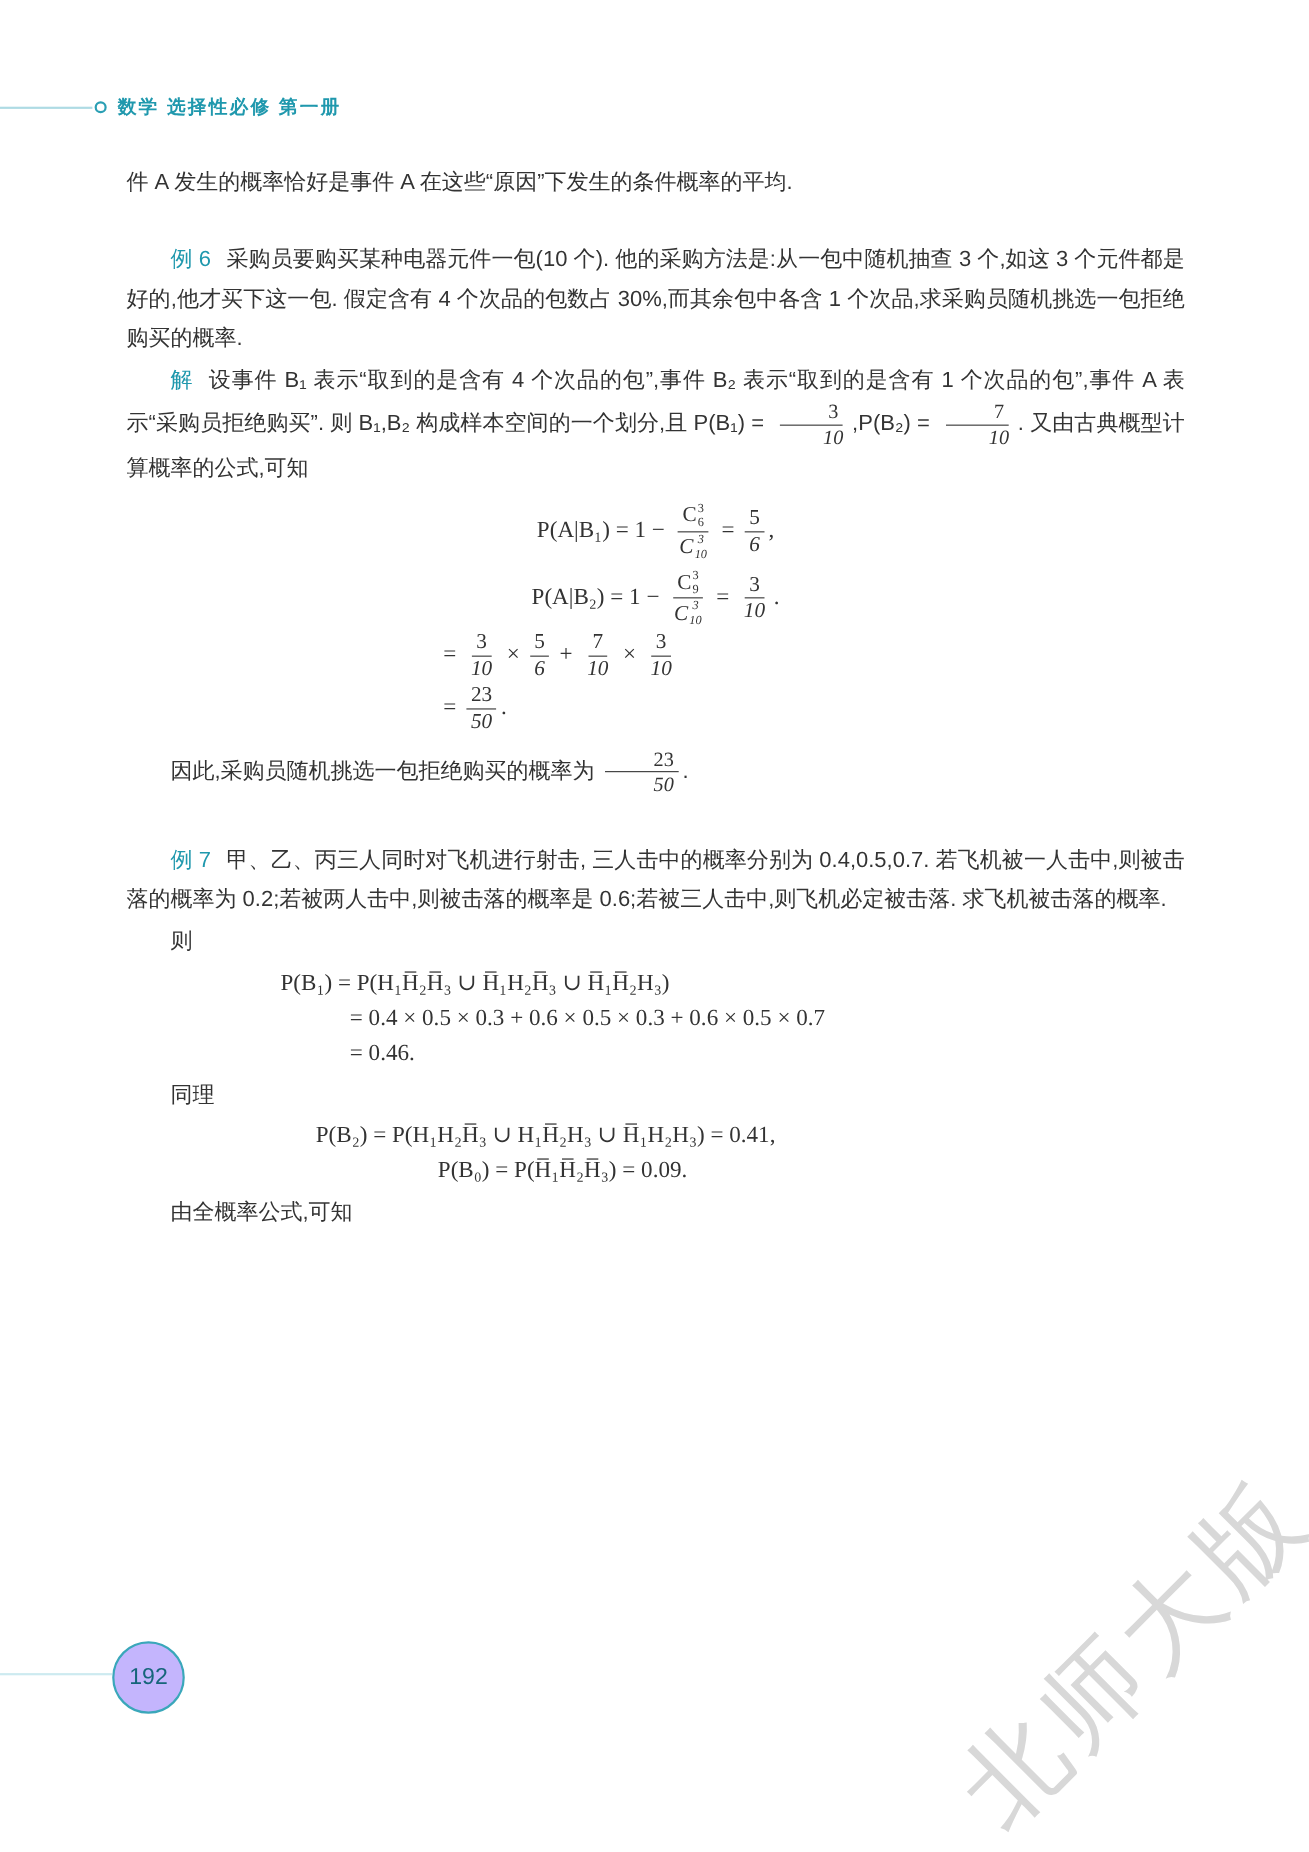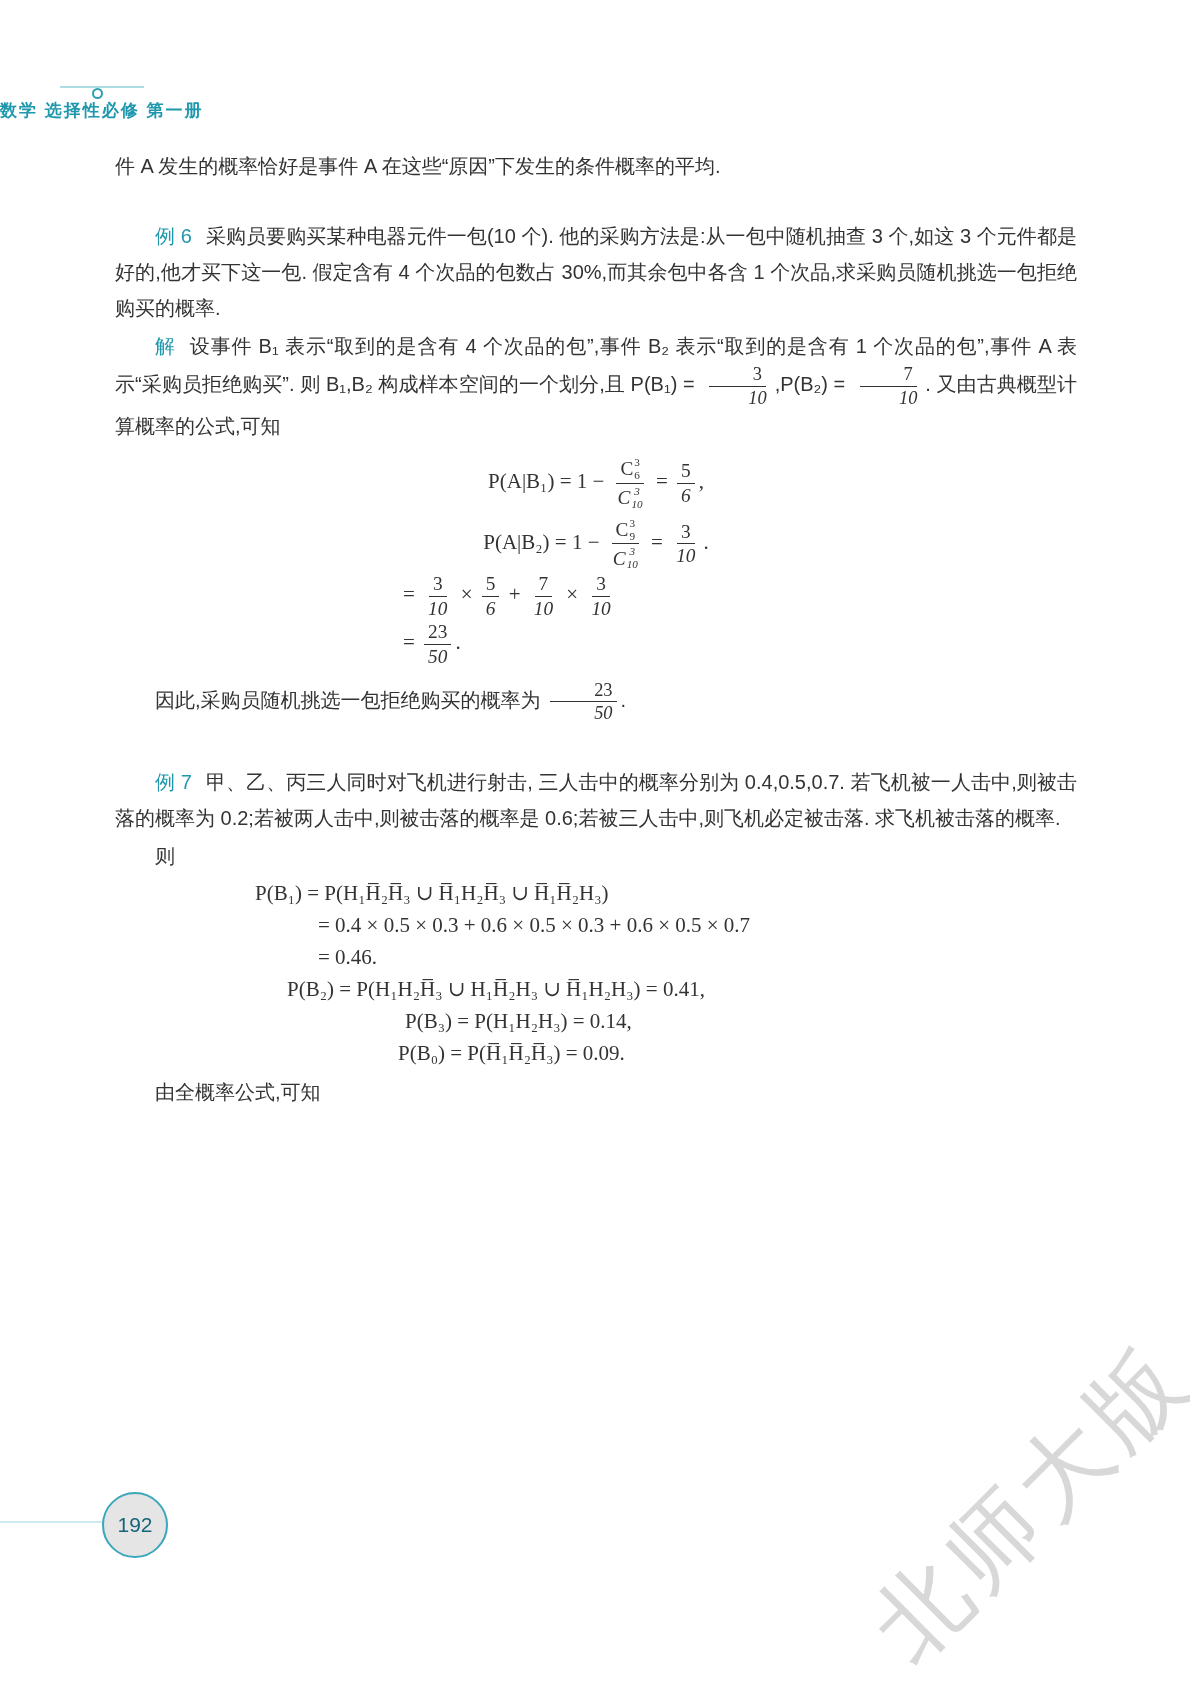--- a/index.html
+++ b/index.html
@@ -3,21 +3,21 @@
 <meta charset="utf-8">
 <style>
   html,body{margin:0;padding:0;}
   body{
     width:1190px;height:1684px;position:relative;overflow:hidden;
     background:#ffffff;color:#333333;
     font-family:"Liberation Sans","DejaVu Sans",sans-serif;
   }
 
   
-  .header{position:absolute;top:86px;left:0;display:flex;align-items:center;z-index:2;flex-direction:column;}
+  .header{position:absolute;top:86px;left:0;display:flex;align-items:center;z-index:2;}
   .hline{width:84px;height:2px;background:#aedbe4;}
   .hring{width:7px;height:7px;border:2px solid #2a9fb4;border-radius:50%;margin:0 10px 0 2px;background:#fff;}
   .htitle{font-size:17px;font-weight:bold;color:#1f98ad;letter-spacing:2px;}
 
   
   .content{position:absolute;left:115px;top:148px;width:962px;z-index:1;
     font-size:20px;line-height:36px;text-align:justify;}
   .para{margin:0;text-indent:2em;}
   .noindent{text-indent:0;}
   .exlabel{color:#1f98ad;font-weight:normal;margin-right:14px;}
@@ -36,21 +36,21 @@
   
   .mt2{margin-top:2px}.mt4{margin-top:4px}.mt6{margin-top:6px}.mt10{margin-top:10px}
   .mt12{margin-top:12px}.mt34{margin-top:34px}.mt40{margin-top:40px}
   .ind140{margin-left:140px}.ind172{margin-left:172px}.ind203{margin-left:203px}
   .ind230{margin-left:230px}.ind283{margin-left:283px}.ind288{margin-left:288px}.ind290{margin-left:290px}
 
   
   .badgeline{position:absolute;left:0;top:1521px;width:102px;height:2px;background:#cdeaf0;z-index:1;}
   .badge{position:absolute;left:102px;top:1492px;width:62px;height:62px;border:2px solid #3aa7ba;
     border-radius:50%;display:flex;align-items:center;justify-content:center;
-    font-size:21px;color:#16657a;background:#e5e5e5;z-index:2;}
+    font-size:21px;color:#16657a;background:#c4b5fd;z-index:2;}
   .watermark{position:absolute;left:846px;top:1600px;transform:rotate(-45deg);transform-origin:0 0;
     font-size:92px;letter-spacing:8px;color:#d8d8d8;white-space:nowrap;z-index:0;}
 </style>
 </head>
 <body>
 
 <header class="header">
   <span class="hline"></span>
   <span class="hring"></span>
   <span class="htitle">数学  选择性必修  第一册</span>
@@ -141,23 +141,23 @@
     <span class="exlabel">例 7</span><span>甲、乙、丙三人同时对飞机进行射击, 三人击中的概率分别为 0.4,0.5,0.7. 若飞机被一人击中,则被击落的概率为 0.2;若被两人击中,则被击落的概率是 0.6;若被三人击中,则飞机必定被击落. 求飞机被击落的概率.</span>
   </p>
 
 
   <p class="para mt2">则</p>
 
   <div class="eq ind140 mt4">P(B₁) = P(H₁H̅₂H̅₃ ∪ H̅₁H₂H̅₃ ∪ H̅₁H̅₂H₃)</div>
   <div class="eq ind203 mt2">= 0.4 × 0.5 × 0.3 + 0.6 × 0.5 × 0.3 + 0.6 × 0.5 × 0.7</div>
   <div class="eq ind203 mt2">= 0.46.</div>
 
+  <p class="para mt6">同理</p>
 
   <div class="eq ind172 mt2">P(B₂) = P(H₁H₂H̅₃ ∪ H₁H̅₂H₃ ∪ H̅₁H₂H₃) = 0.41,</div>
-  <div class="eq ind290 mt2">P(B₃) = P(H₁H₂H₃) = 0.14,</div>
   <div class="eq ind283 mt2">P(B₀) = P(H̅₁H̅₂H̅₃) = 0.09.</div>
 
   <p class="para mt6">由全概率公式,可知</p>
 
 </main>
 
 <span class="badgeline"></span>
 <div class="badge">
   <span>192</span>
 </div>

